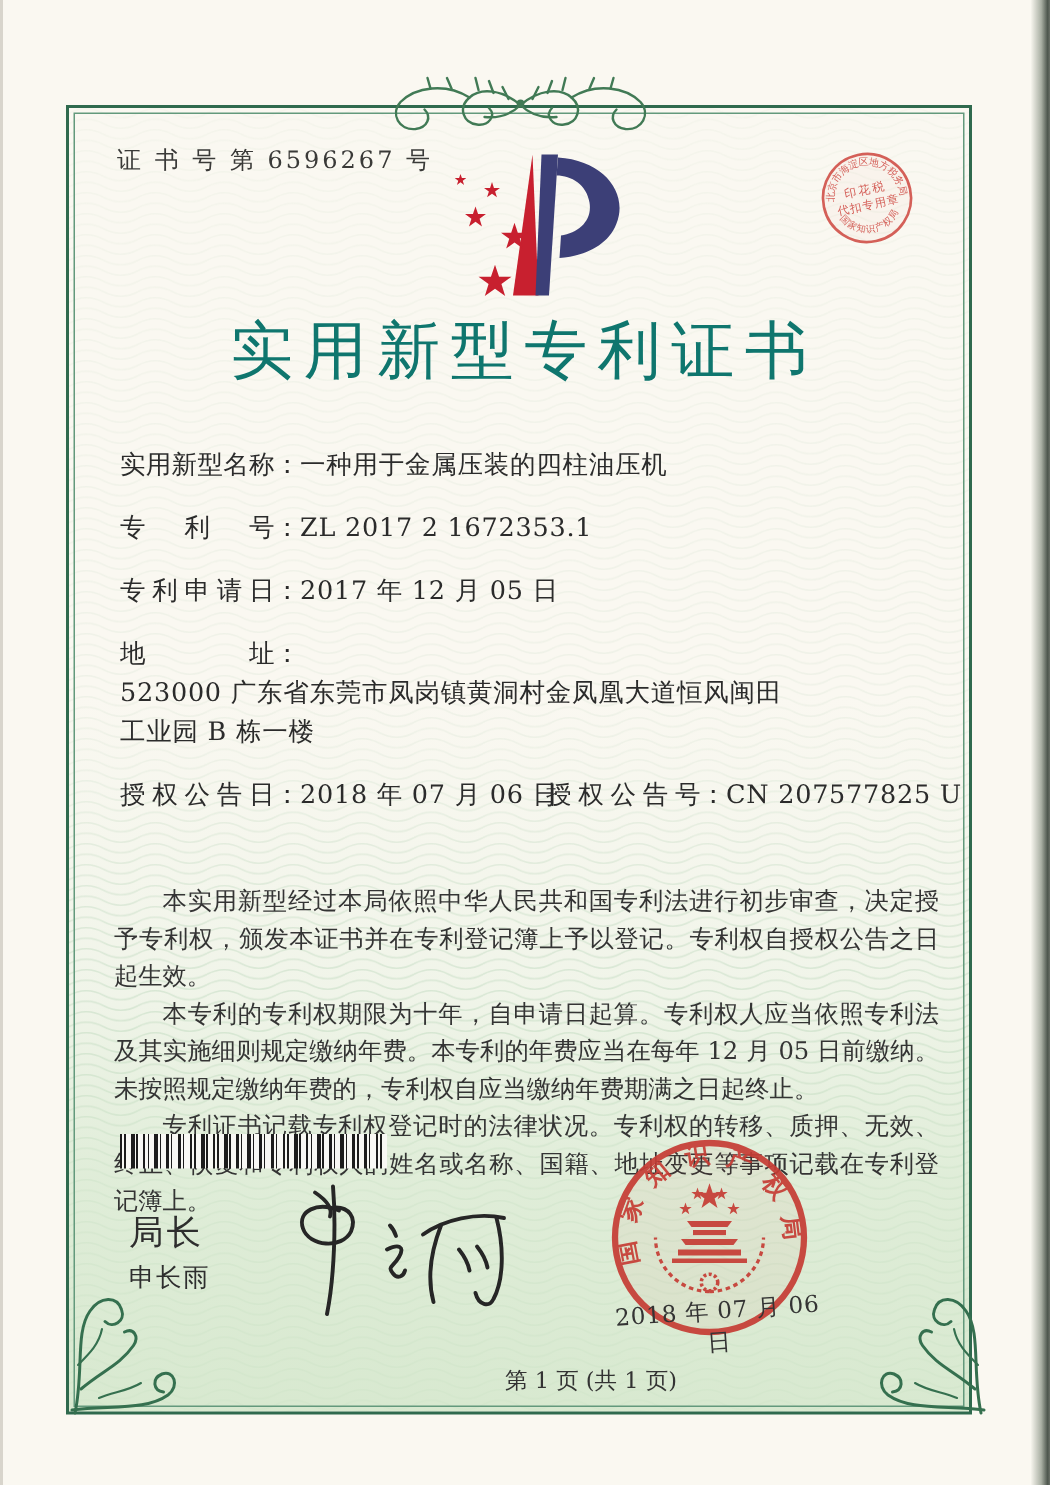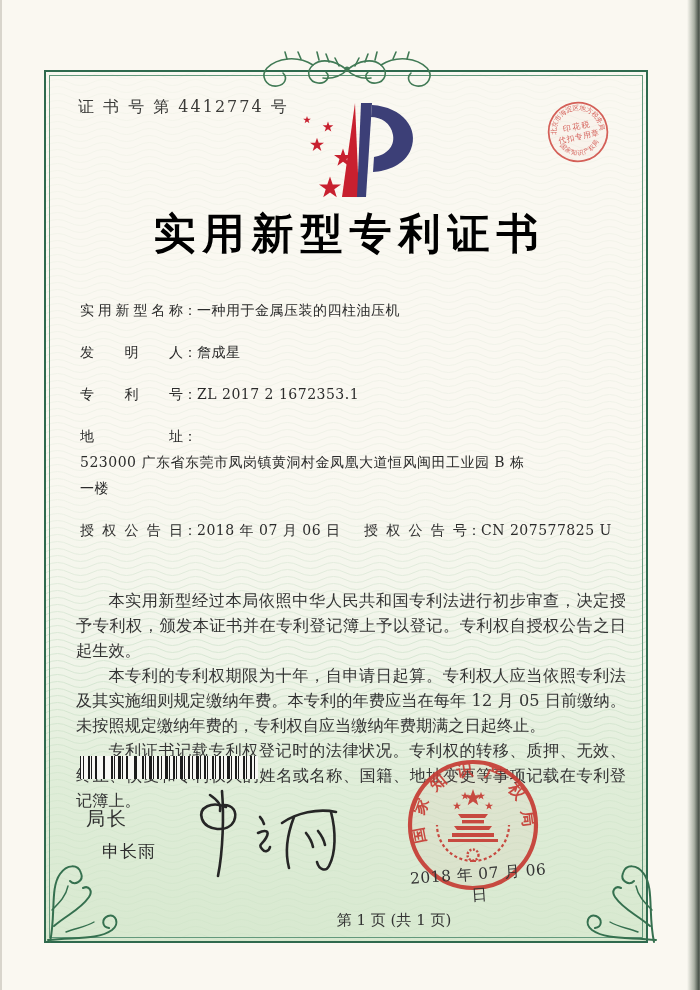--- a/index.html
+++ b/index.html
@@ -17,43 +17,43 @@
       border:1px solid #63997c;}
   
   .tint{position:absolute;left:46px;top:72px;width:600px;height:869px;
       background:linear-gradient(180deg,rgba(236,243,232,0) 45%,rgba(228,240,223,.45) 68%,
                  rgba(219,235,212,.85) 82%,rgba(214,232,206,.95) 100%);}
   .waves{position:absolute;left:46px;top:72px;}
   .content{position:absolute;left:0;top:0;width:700px;height:990px;}
   .abs{position:absolute;}
   .cert-no{left:78px;top:97px;font-size:16px;letter-spacing:2px;color:#3a3a38;}
   .title{left:44px;top:206px;width:611px;text-align:center;font-size:42px;
-      font-weight:700;letter-spacing:7px;color:#000000;}
-  
-  .fields{left:80px;top:297px;width:552px;font-size:14px;color:#2b2b2b;}
+      font-weight:400;letter-spacing:7px;color:#0f766e;}
+  
+  .fields{left:80px;top:297px;width:552px;font-size:17px;color:#2b2b2b;}
   .f-row{line-height:26px;margin-bottom:16px;position:relative;white-space:nowrap;}
   .f-label{display:inline-block;width:103px;text-align:justify;text-align-last:justify;
       vertical-align:top;}
   .f-colon{display:inline-block;vertical-align:top;}
   .f-value{display:inline-block;vertical-align:top;letter-spacing:.5px;}
   .f-row.addr{white-space:normal;}
   .f-row.addr .f-value{width:452px;line-height:26px;}
   .f-row.grant{margin-top:3px;}
   .grant2{position:absolute;left:284px;top:0;white-space:nowrap;}
   
   .paras{left:76px;top:588px;width:550px;font-size:16.2px;line-height:25px;
       color:#343434;text-align:justify;}
   .paras p{margin:0;text-indent:2em;}
   
   .barcode{left:80px;top:756px;width:178px;height:23px;
       background:repeating-linear-gradient(90deg,
         #1c1c1c 0 1.5px,#f8f8f4 1.5px 3px,#1c1c1c 3px 4px,#f8f8f4 4px 7.5px,
         #1c1c1c 7.5px 10px,#f8f8f4 10px 11px,#1c1c1c 11px 12px,#f8f8f4 12px 15.5px);}
-  .signer-title{left:86px;top:806px;font-size:19px;color:#2e2e2e;letter-spacing:2px;}
-  .signer-name{left:86px;top:840px;font-size:17px;color:#2e2e2e;letter-spacing:1px;margin-left:16px;}
+  .signer-title{left:86px;top:806px;font-size:23px;color:#2e2e2e;letter-spacing:2px;}
+  .signer-name{left:86px;top:840px;font-size:17px;color:#2e2e2e;letter-spacing:1px;}
   .seal-date{left:404px;top:864px;width:150px;text-align:center;font-size:15.5px;
       color:#343434;transform:rotate(-4deg);letter-spacing:.5px;}
   .footer{left:44px;top:911px;width:700px;text-align:center;font-size:15px;color:#333;}
   .tax-stamp{left:534px;top:88px;transform:rotate(-12deg);}
   .office-seal{left:398px;top:752px;}
   .logo{left:281px;top:95px;}
   .sig{left:182px;top:781px;}
   .dragon{left:250px;top:50px;}
   .flourish-l{left:34px;top:852px;}
   .flourish-r{left:578px;top:852px;}
@@ -119,21 +119,21 @@
       <path d="M4,-2 C10,-30 4,-56 14,-70 C21,-80 32,-80 35,-71 C38,-63 29,-58 24,-63"></path>
       <path d="M2,-4 C30,-7 52,-4 66,-14 C74,-20 70,-31 62,-28 C55,-25 56,-17 63,-16"></path>
       <path d="M8,-18 C22,-30 34,-34 43,-47 C47,-53 43,-59 37,-56"></path>
       <path d="M6,-34 C14,-42 20,-48 22,-58" stroke-width="1.4"></path>
       <path d="M20,-12 C30,-16 40,-17 48,-22" stroke-width="1.4"></path>
     </g>
   </svg>
 
   <div class="content">
 
-    <div class="abs cert-no">证 书 号 第 4412774 号</div>
+    <div class="abs cert-no">证 书 号 第 6596267 号</div>
 
     <svg class="abs logo" width="145" height="112">
       <g>
         <polygon points="74,8 61,102 78,102" fill="#c8202f"></polygon>
         <polygon points="80,8 91,8 85,102 76,102" fill="#3c3f77"></polygon>
         <path d="M91,10 C122,12 138,34 130,54 C124,70 106,76 92,77 L93,62 C105,60 114,52 112,40 C110,28 100,22 90,22 Z" fill="#3c3f77"></path>
         <use href="#star" transform="translate(49,93) scale(1.65)" fill="#c8202f"></use>
         <use href="#star" transform="translate(62,63) scale(1.35)" fill="#c8202f"></use>
         <use href="#star" transform="translate(36,50) scale(1.05)" fill="#c8202f"></use>
         <use href="#star" transform="translate(47,32) scale(0.8)" fill="#c8202f"></use>
@@ -159,24 +159,24 @@
           <textPath href="#taxBot" textLength="64" lengthAdjust="spacing">国家知识产权局</textPath>
         </text>
       </g>
     </svg>
 
     <div class="abs fields">
       <div class="f-row">
         <span class="f-label">实用新型名称</span><span class="f-colon">：</span><span class="f-value">一种用于金属压装的四柱油压机</span>
       </div>
       <div class="f-row">
-        <span class="f-label">发明人</span><span class="f-colon">：</span><span class="f-value">詹成星</span>
+        <span class="f-label">专利号</span><span class="f-colon">：</span><span class="f-value">ZL 2017 2 1672353.1</span>
       </div>
       <div class="f-row">
-        <span class="f-label">专利号</span><span class="f-colon">：</span><span class="f-value">ZL 2017 2 1672353.1</span>
+        <span class="f-label">专利申请日</span><span class="f-colon">：</span><span class="f-value">2017 年 12 月 05 日</span>
       </div>
       <div class="f-row addr">
         <span class="f-label">地址</span><span class="f-colon">：</span><span class="f-value">523000 广东省东莞市凤岗镇黄洞村金凤凰大道恒风闽田工业园 B 栋一楼</span>
       </div>
       <div class="f-row grant">
         <span class="f-label">授权公告日</span><span class="f-colon">：</span><span class="f-value">2018 年 07 月 06 日</span>
         <span class="grant2"><span class="f-label">授权公告号</span><span class="f-colon">：</span><span class="f-value">CN 207577825 U</span></span>
       </div>
     </div>
 

